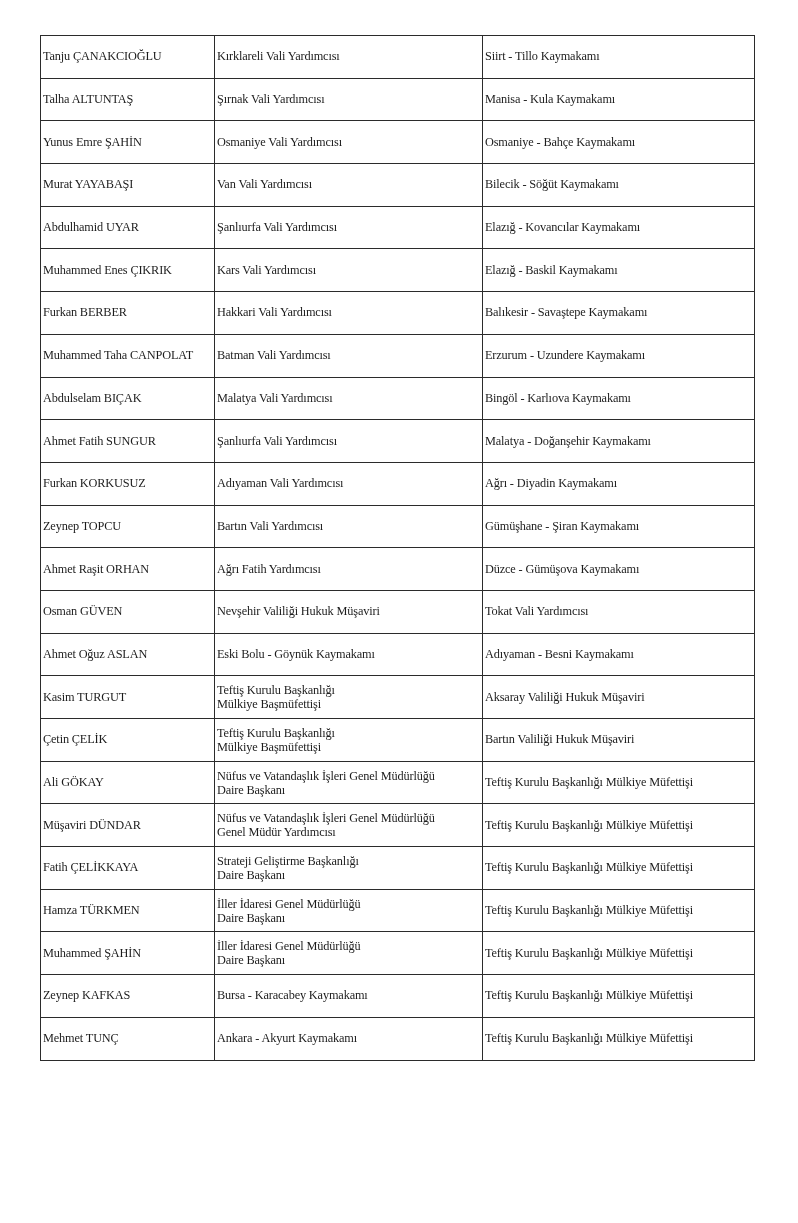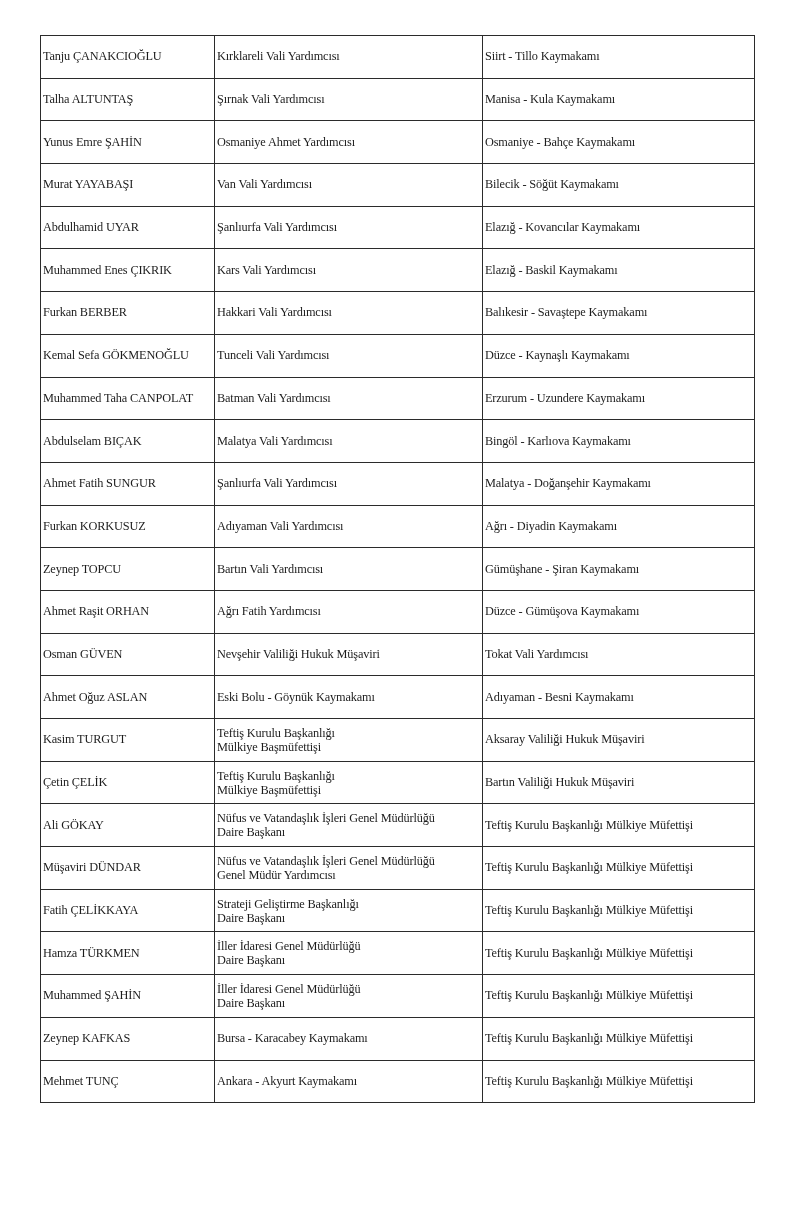--- a/index.html
+++ b/index.html
@@ -70,21 +70,21 @@
         <tr>
           <td>Talha ALTUNTAŞ</td>
           <td>
             <span class="line">Şırnak Vali Yardımcısı</span>
           </td>
           <td>Manisa - Kula Kaymakamı</td>
         </tr>
         <tr>
           <td>Yunus Emre ŞAHİN</td>
           <td>
-            <span class="line">Osmaniye Ahmet Yardımcısı</span>
+            <span class="line">Osmaniye Vali Yardımcısı</span>
           </td>
           <td>Osmaniye - Bahçe Kaymakamı</td>
         </tr>
         <tr>
           <td>Murat YAYABAŞI</td>
           <td>
             <span class="line">Van Vali Yardımcısı</span>
           </td>
           <td>Bilecik - Söğüt Kaymakamı</td>
         </tr>
@@ -101,27 +101,20 @@
             <span class="line">Kars Vali Yardımcısı</span>
           </td>
           <td>Elazığ - Baskil Kaymakamı</td>
         </tr>
         <tr>
           <td>Furkan BERBER</td>
           <td>
             <span class="line">Hakkari Vali Yardımcısı</span>
           </td>
           <td>Balıkesir - Savaştepe Kaymakamı</td>
-        </tr>
-        <tr>
-          <td>Kemal Sefa GÖKMENOĞLU</td>
-          <td>
-            <span class="line">Tunceli Vali Yardımcısı</span>
-          </td>
-          <td>Düzce - Kaynaşlı Kaymakamı</td>
         </tr>
         <tr>
           <td>Muhammed Taha CANPOLAT</td>
           <td>
             <span class="line">Batman Vali Yardımcısı</span>
           </td>
           <td>Erzurum - Uzundere Kaymakamı</td>
         </tr>
         <tr>
           <td>Abdulselam BIÇAK</td>

